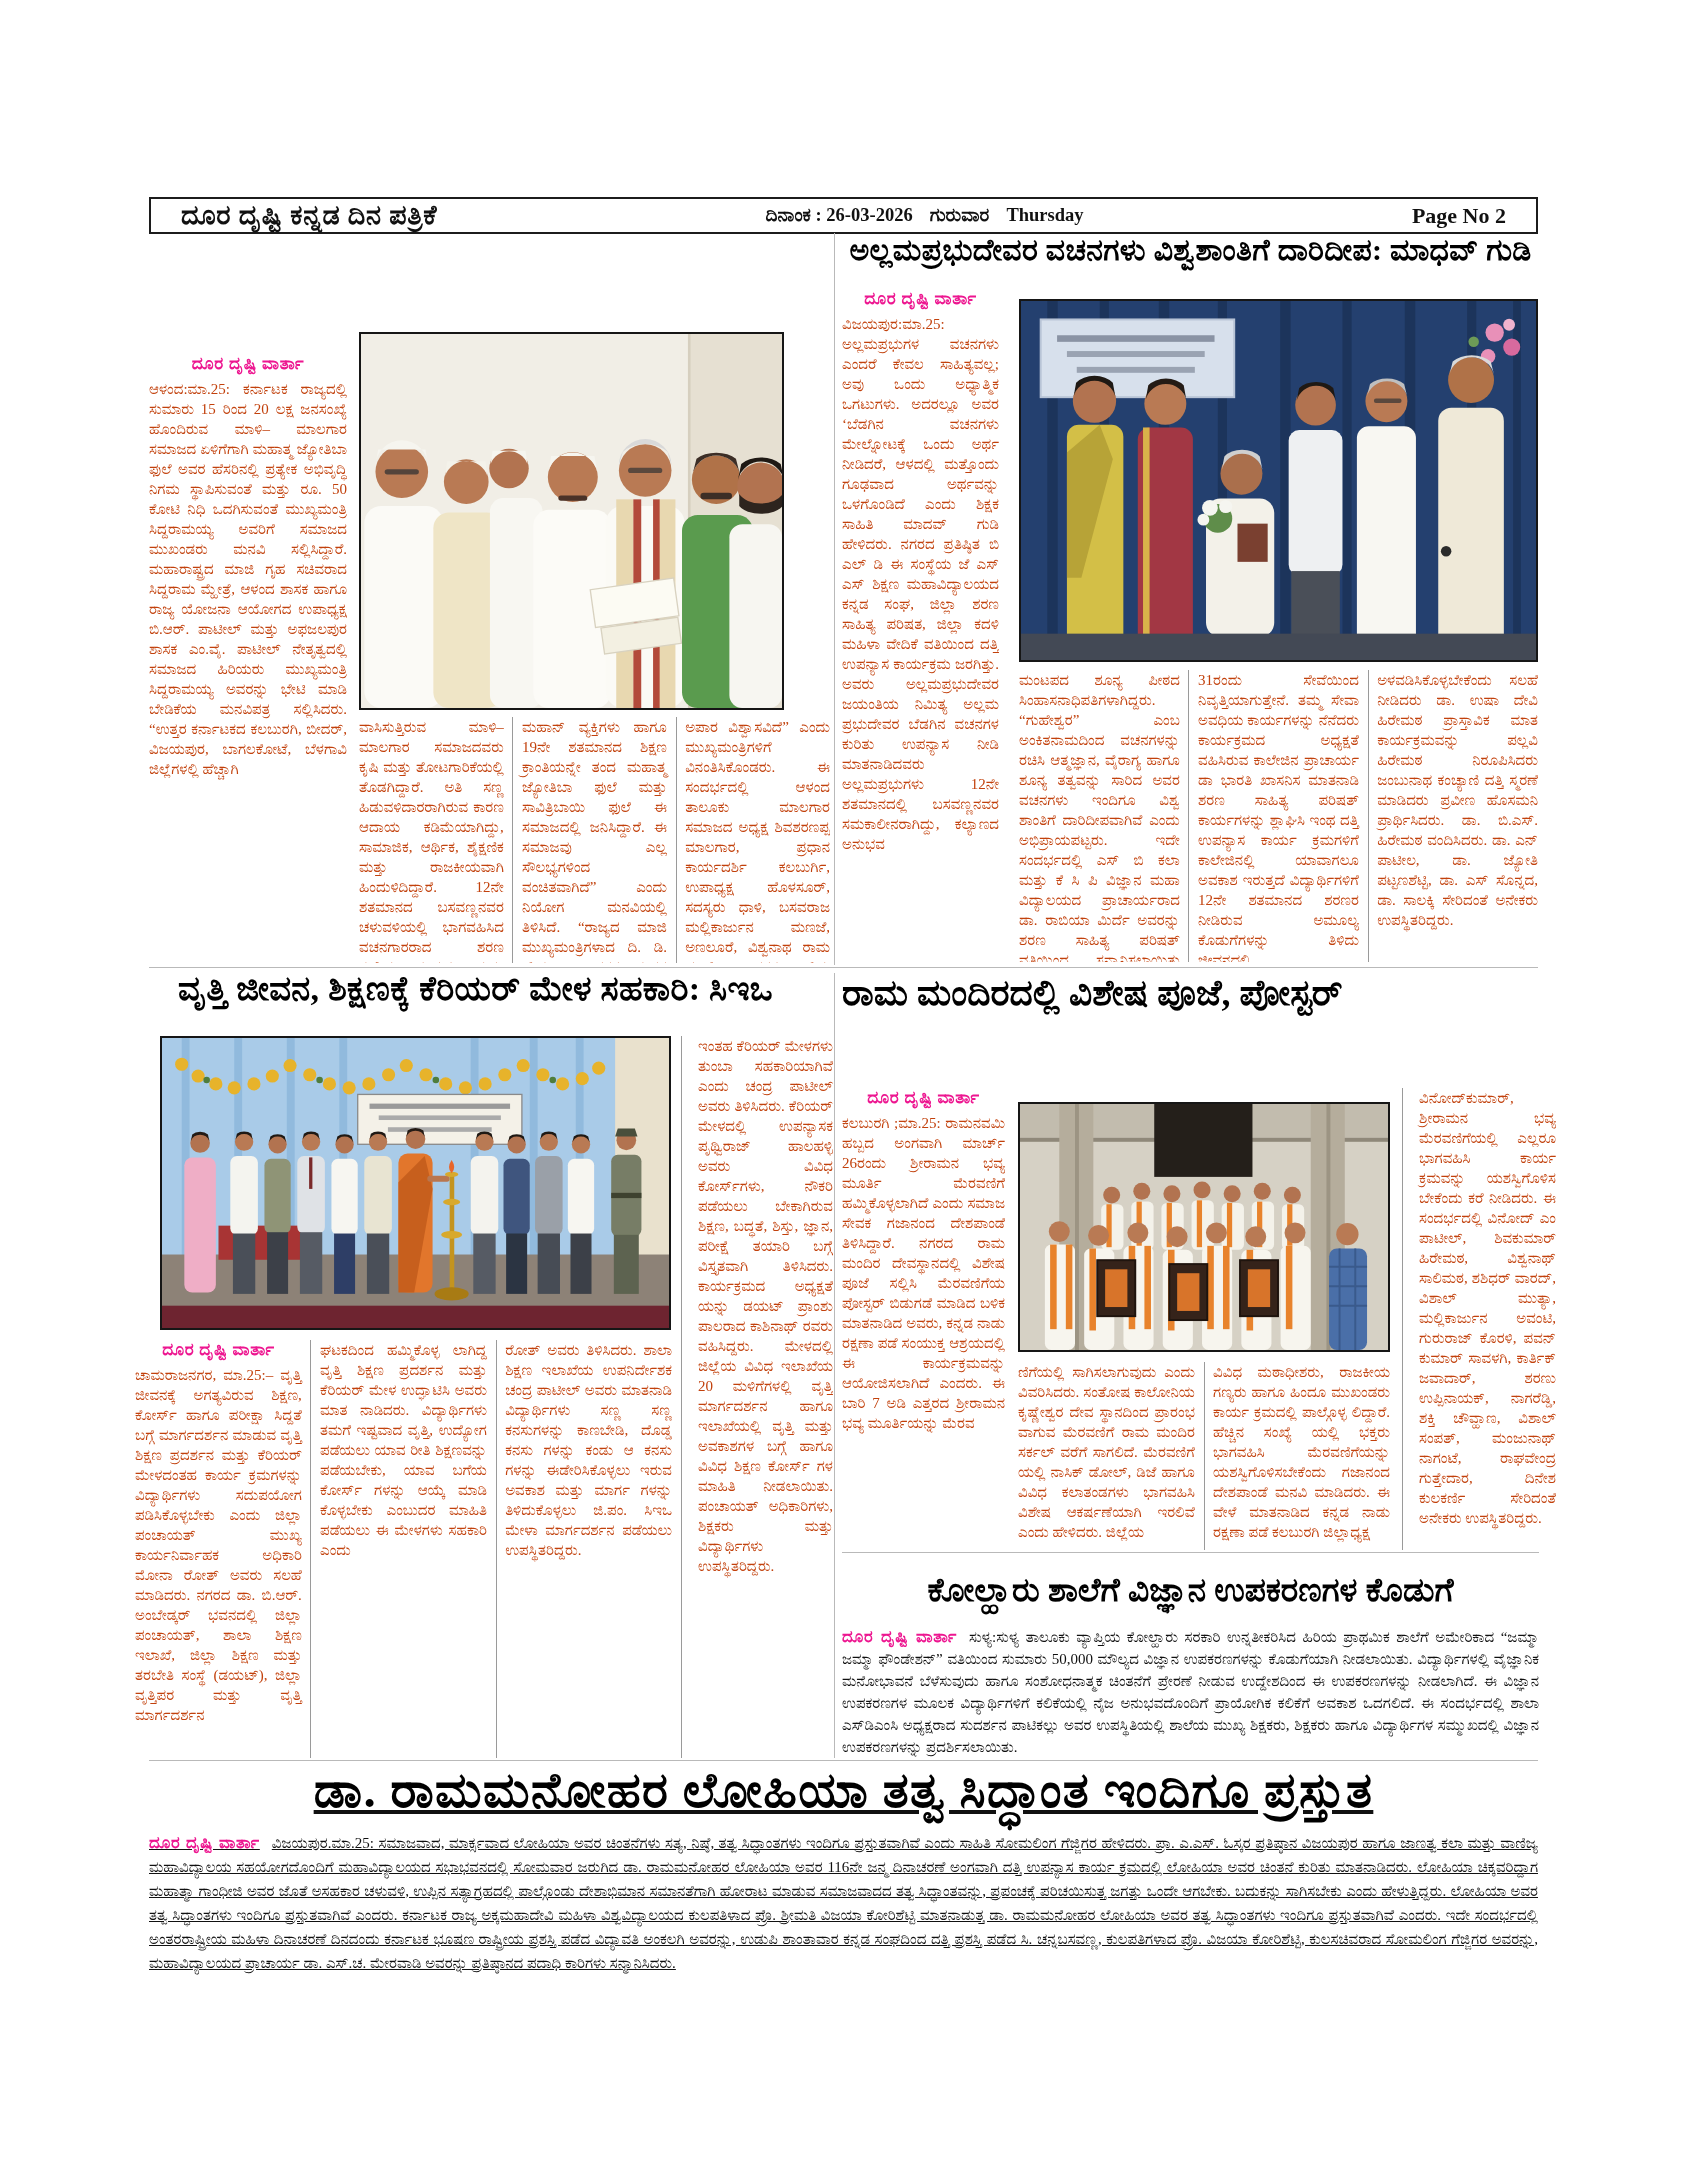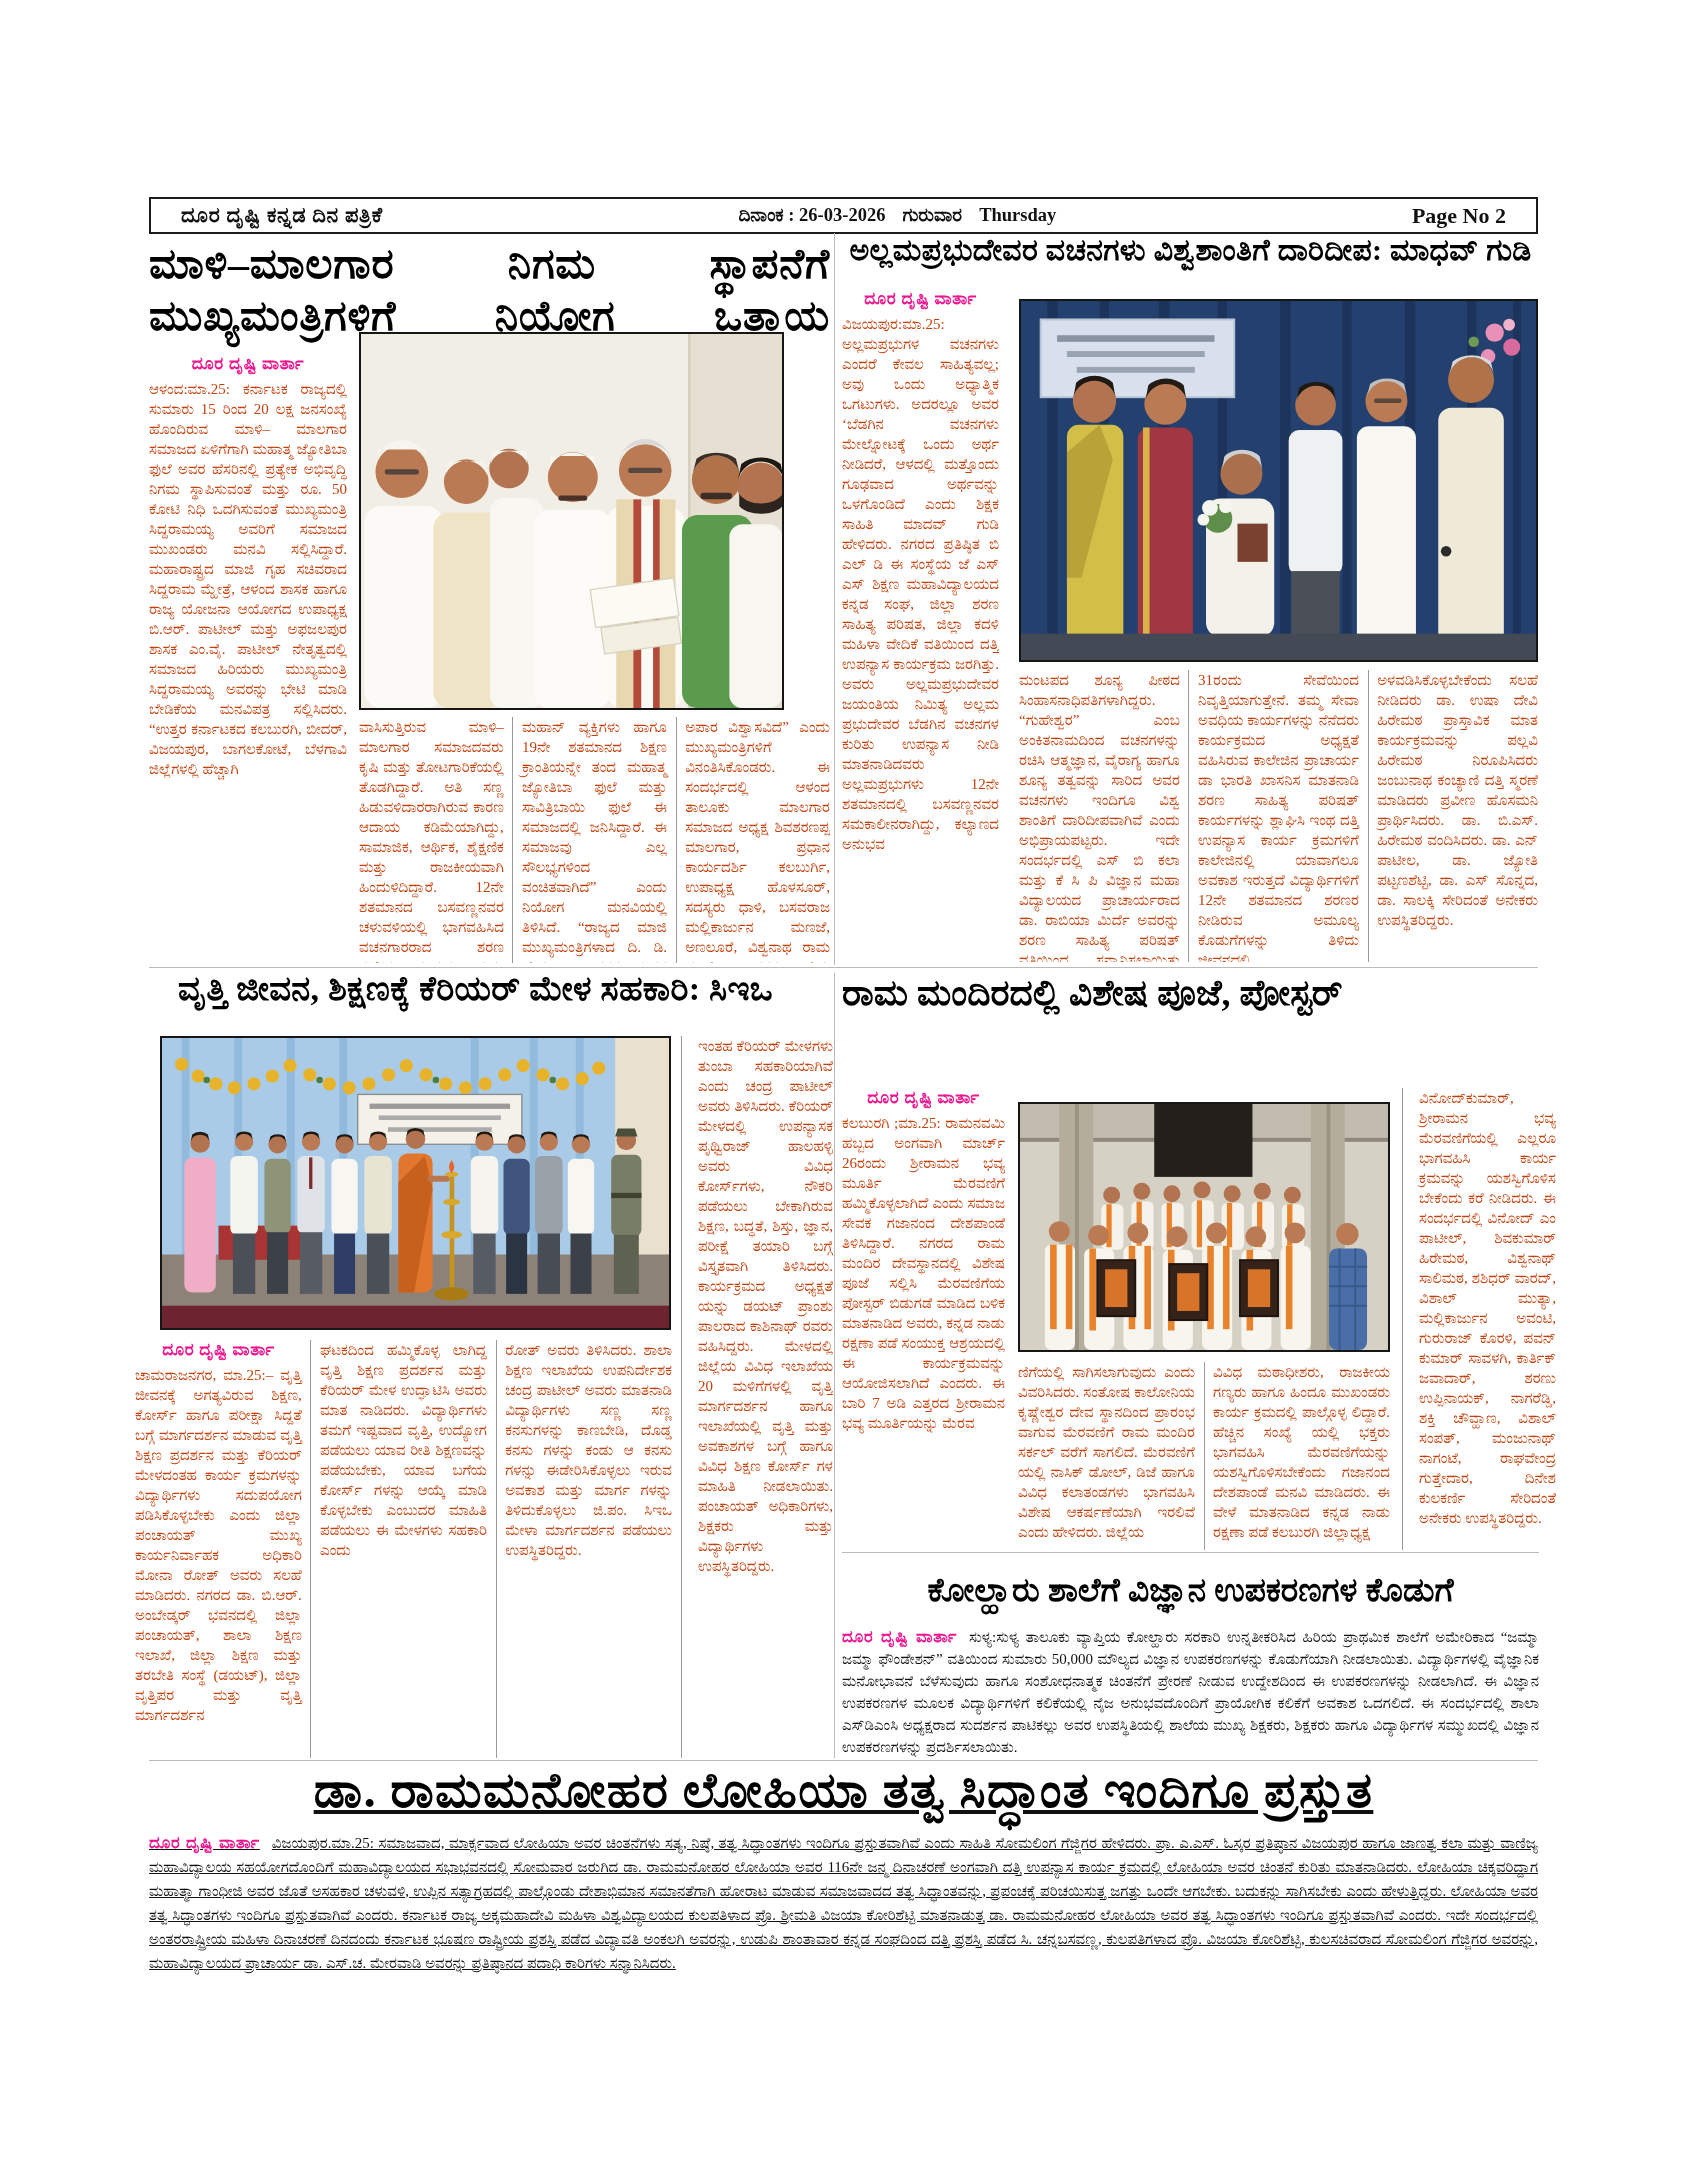--- a/index.html
+++ b/index.html
@@ -2,21 +2,21 @@
 <html style="font-size:10.6px"><head>
 <meta charset="utf-8">
 <style>
   html,body{margin:0;padding:0;background:#e8e8e8;}
   .page{position:relative;width:1687px;height:2183px;background:#ffffff;margin:0 auto;
         font-family:"Liberation Serif","DejaVu Serif",serif;color:#111;overflow:hidden;}
   
   .masthead{position:absolute;left:149px;top:197px;width:1389px;height:37px;border:2px solid #1c1c1c;
             box-sizing:border-box;display:flex;align-items:center;justify-content:space-between;
             padding:0 30px;font-weight:bold;}
-  .masthead .paper{font-size:21px;letter-spacing:0.7px;}
+  .masthead .paper{font-size:27px;letter-spacing:0.7px;}
   .masthead .center{font-size:18.5px;display:flex;gap:17px;align-items:baseline;}
   .masthead .pageno{font-size:22px;}
   
   .art{position:absolute;box-sizing:border-box;}
   .hl{font-weight:800;color:#000;}
   .hl-a{font-size:42px;line-height:1.24;letter-spacing:0.7px;text-align:justify;text-align-last:justify;}
   .hl-b{font-size:30px;line-height:1.2;text-align:center;letter-spacing:0.3px;}
   .hl-c{font-size:34px;text-align:center;letter-spacing:0.3px;}
   .hl-d{font-size:36px;line-height:1.32;}
   .hl-e{font-size:33px;text-align:center;}
@@ -53,24 +53,20 @@
     <span class="pageno">Page No 2</span>
   </div>
 
   <div class="vrule" style="left:834px;top:233px;height:732px;"></div>
   <div class="vrule" style="left:834px;top:973px;height:785px;"></div>
   <div class="hrule" style="left:149px;top:967px;width:1389px;"></div>
   <div class="hrule" style="left:842px;top:1552px;width:697px;"></div>
   <div class="hrule" style="left:149px;top:1760px;width:1389px;"></div>
 
   <section class="art" style="left:149px;top:238px;width:681px;height:728px;">
-    <h1 class="hl hl-a" style="margin:0;">
-      <span style="display:block;">ಮಾಳಿ–ಮಾಲಗಾರ ನಿಗಮ ಸ್ಥಾಪನೆಗೆ</span>
-      <span style="display:block;">ಮುಖ್ಯಮಂತ್ರಿಗಳಿಗೆ ನಿಯೋಗ ಒತ್ತಾಯ</span>
-    </h1>
     <div class="colbox col" style="left:0;top:116px;width:198px;height:609px;">
       <div class="byline">ದೂರ ದೃಷ್ಟಿ ವಾರ್ತಾ</div>
       <p class="bodytxt">ಆಳಂದ:ಮಾ.25: ಕರ್ನಾಟಕ ರಾಜ್ಯದಲ್ಲಿ ಸುಮಾರು 15 ರಿಂದ 20 ಲಕ್ಷ ಜನಸಂಖ್ಯೆ ಹೊಂದಿರುವ ಮಾಳಿ– ಮಾಲಗಾರ ಸಮಾಜದ ಏಳಿಗೆಗಾಗಿ ಮಹಾತ್ಮ ಜ್ಯೋತಿಬಾ ಫುಲೆ ಅವರ ಹೆಸರಿನಲ್ಲಿ ಪ್ರತ್ಯೇಕ ಅಭಿವೃದ್ಧಿ ನಿಗಮ ಸ್ಥಾಪಿಸುವಂತೆ ಮತ್ತು ರೂ. 50 ಕೋಟಿ ನಿಧಿ ಒದಗಿಸುವಂತೆ ಮುಖ್ಯಮಂತ್ರಿ ಸಿದ್ದರಾಮಯ್ಯ ಅವರಿಗೆ ಸಮಾಜದ ಮುಖಂಡರು ಮನವಿ ಸಲ್ಲಿಸಿದ್ದಾರೆ. ಮಹಾರಾಷ್ಟ್ರದ ಮಾಜಿ ಗೃಹ ಸಚಿವರಾದ ಸಿದ್ದರಾಮ ಮ್ಹೇತ್ರೆ, ಆಳಂದ ಶಾಸಕ ಹಾಗೂ ರಾಜ್ಯ ಯೋಜನಾ ಆಯೋಗದ ಉಪಾಧ್ಯಕ್ಷ ಬಿ.ಆರ್. ಪಾಟೀಲ್ ಮತ್ತು ಅಫಜಲಪುರ ಶಾಸಕ ಎಂ.ವೈ. ಪಾಟೀಲ್ ನೇತೃತ್ವದಲ್ಲಿ ಸಮಾಜದ ಹಿರಿಯರು ಮುಖ್ಯಮಂತ್ರಿ ಸಿದ್ದರಾಮಯ್ಯ ಅವರನ್ನು ಭೇಟಿ ಮಾಡಿ ಬೇಡಿಕೆಯ ಮನವಿಪತ್ರ ಸಲ್ಲಿಸಿದರು. “ಉತ್ತರ ಕರ್ನಾಟಕದ ಕಲಬುರಗಿ, ಬೀದರ್, ವಿಜಯಪುರ, ಬಾಗಲಕೋಟೆ, ಬೆಳಗಾವಿ ಜಿಲ್ಲೆಗಳಲ್ಲಿ ಹೆಚ್ಚಾಗಿ</p>
     </div>
     <div class="photo" style="left:210px;top:94px;width:425px;height:378px;">
       <svg viewBox="0 0 640 570" preserveAspectRatio="none">
         <rect width="640" height="570" fill="#f1eee6"></rect>
         <rect x="500" width="140" height="570" fill="#e6e0d2"></rect>
         <rect x="497" width="4" height="570" fill="#d6cfbf"></rect>
 

